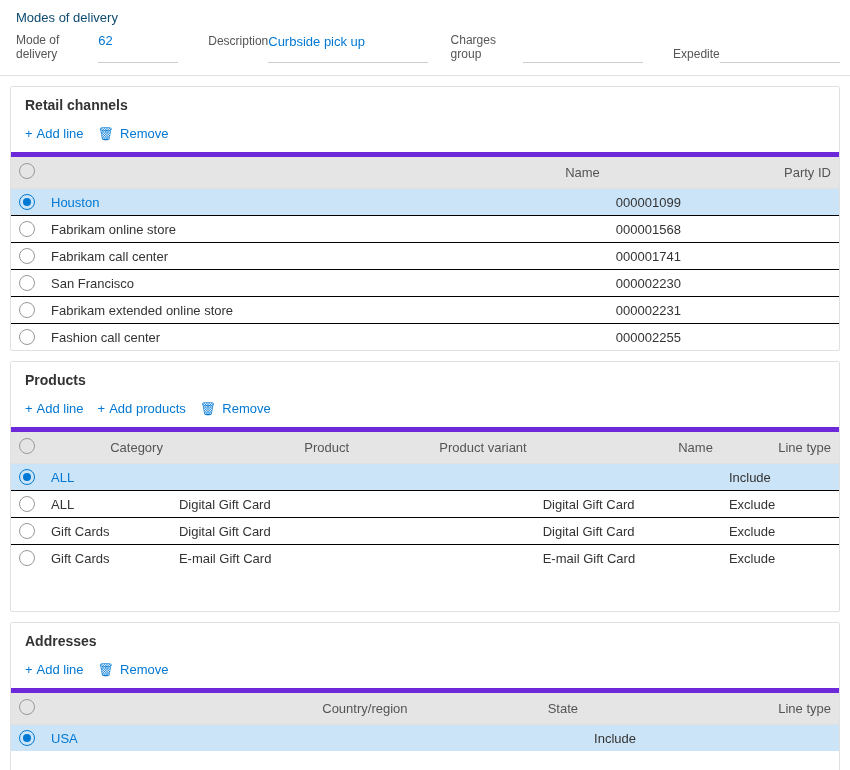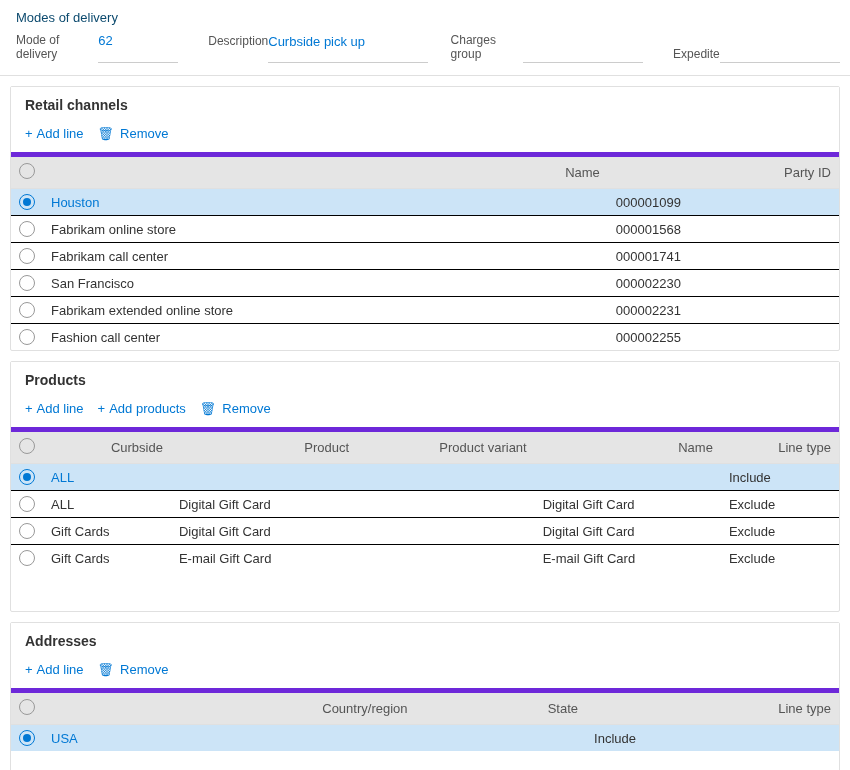--- a/index.html
+++ b/index.html
@@ -294,21 +294,21 @@
       </button>
     </div>
   </div>
   <div class="table-container">
     <table>
       <thead>
         <tr>
           <th class="radio-col">
             <div class="check-unchecked"></div>
           </th>
-          <th>Curbside</th>
+          <th>Category</th>
           <th>Product</th>
           <th>Product variant</th>
           <th>Name</th>
           <th>Line type</th>
         </tr>
       </thead>
       <tbody id="products-tbody">
       <tr class="selected">
             <td class="radio-col">
               <div class="radio-outer selected">

